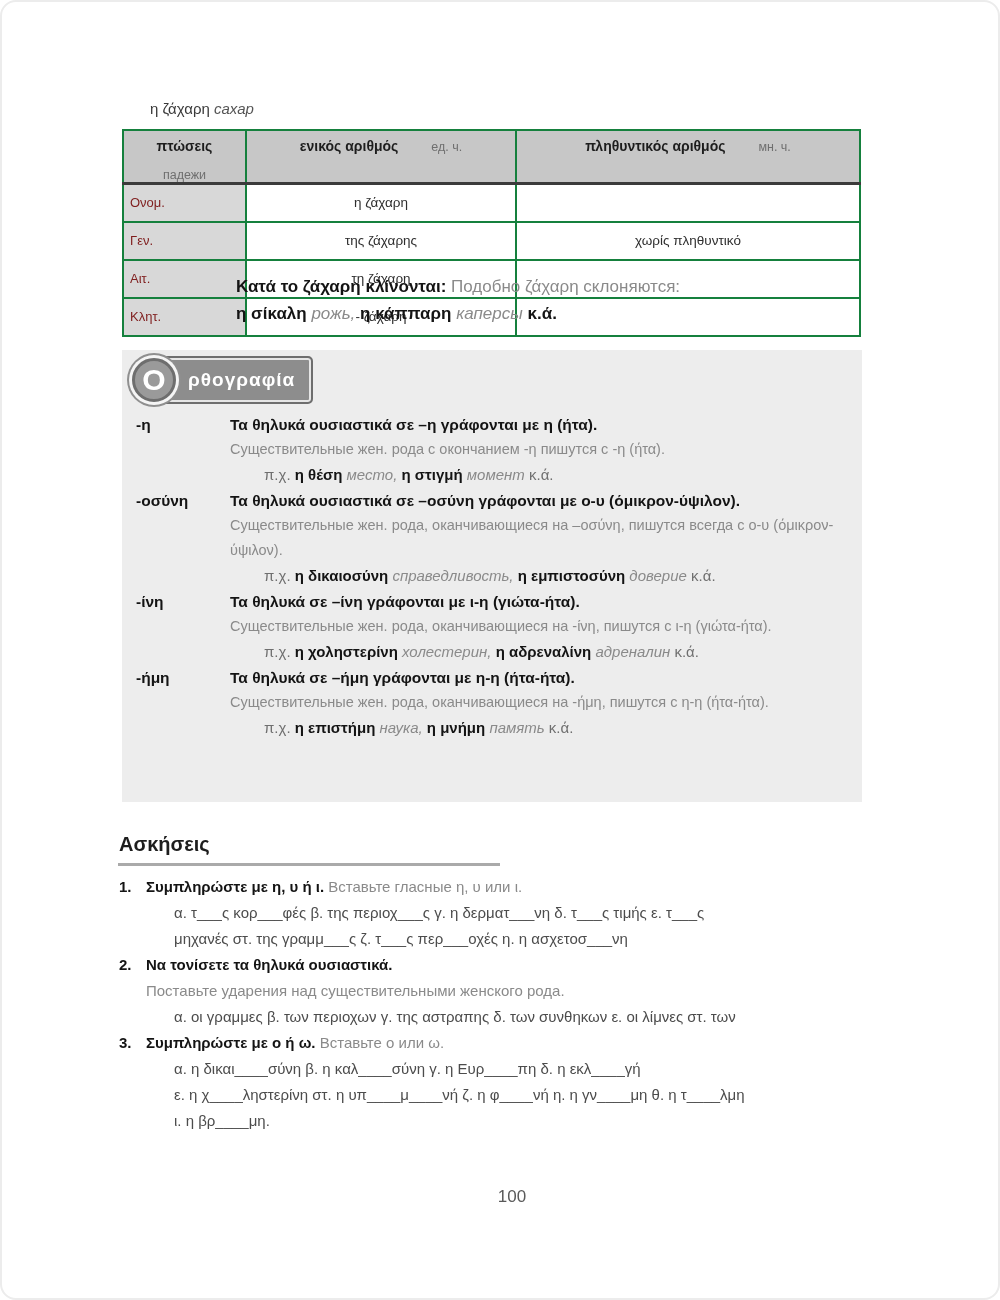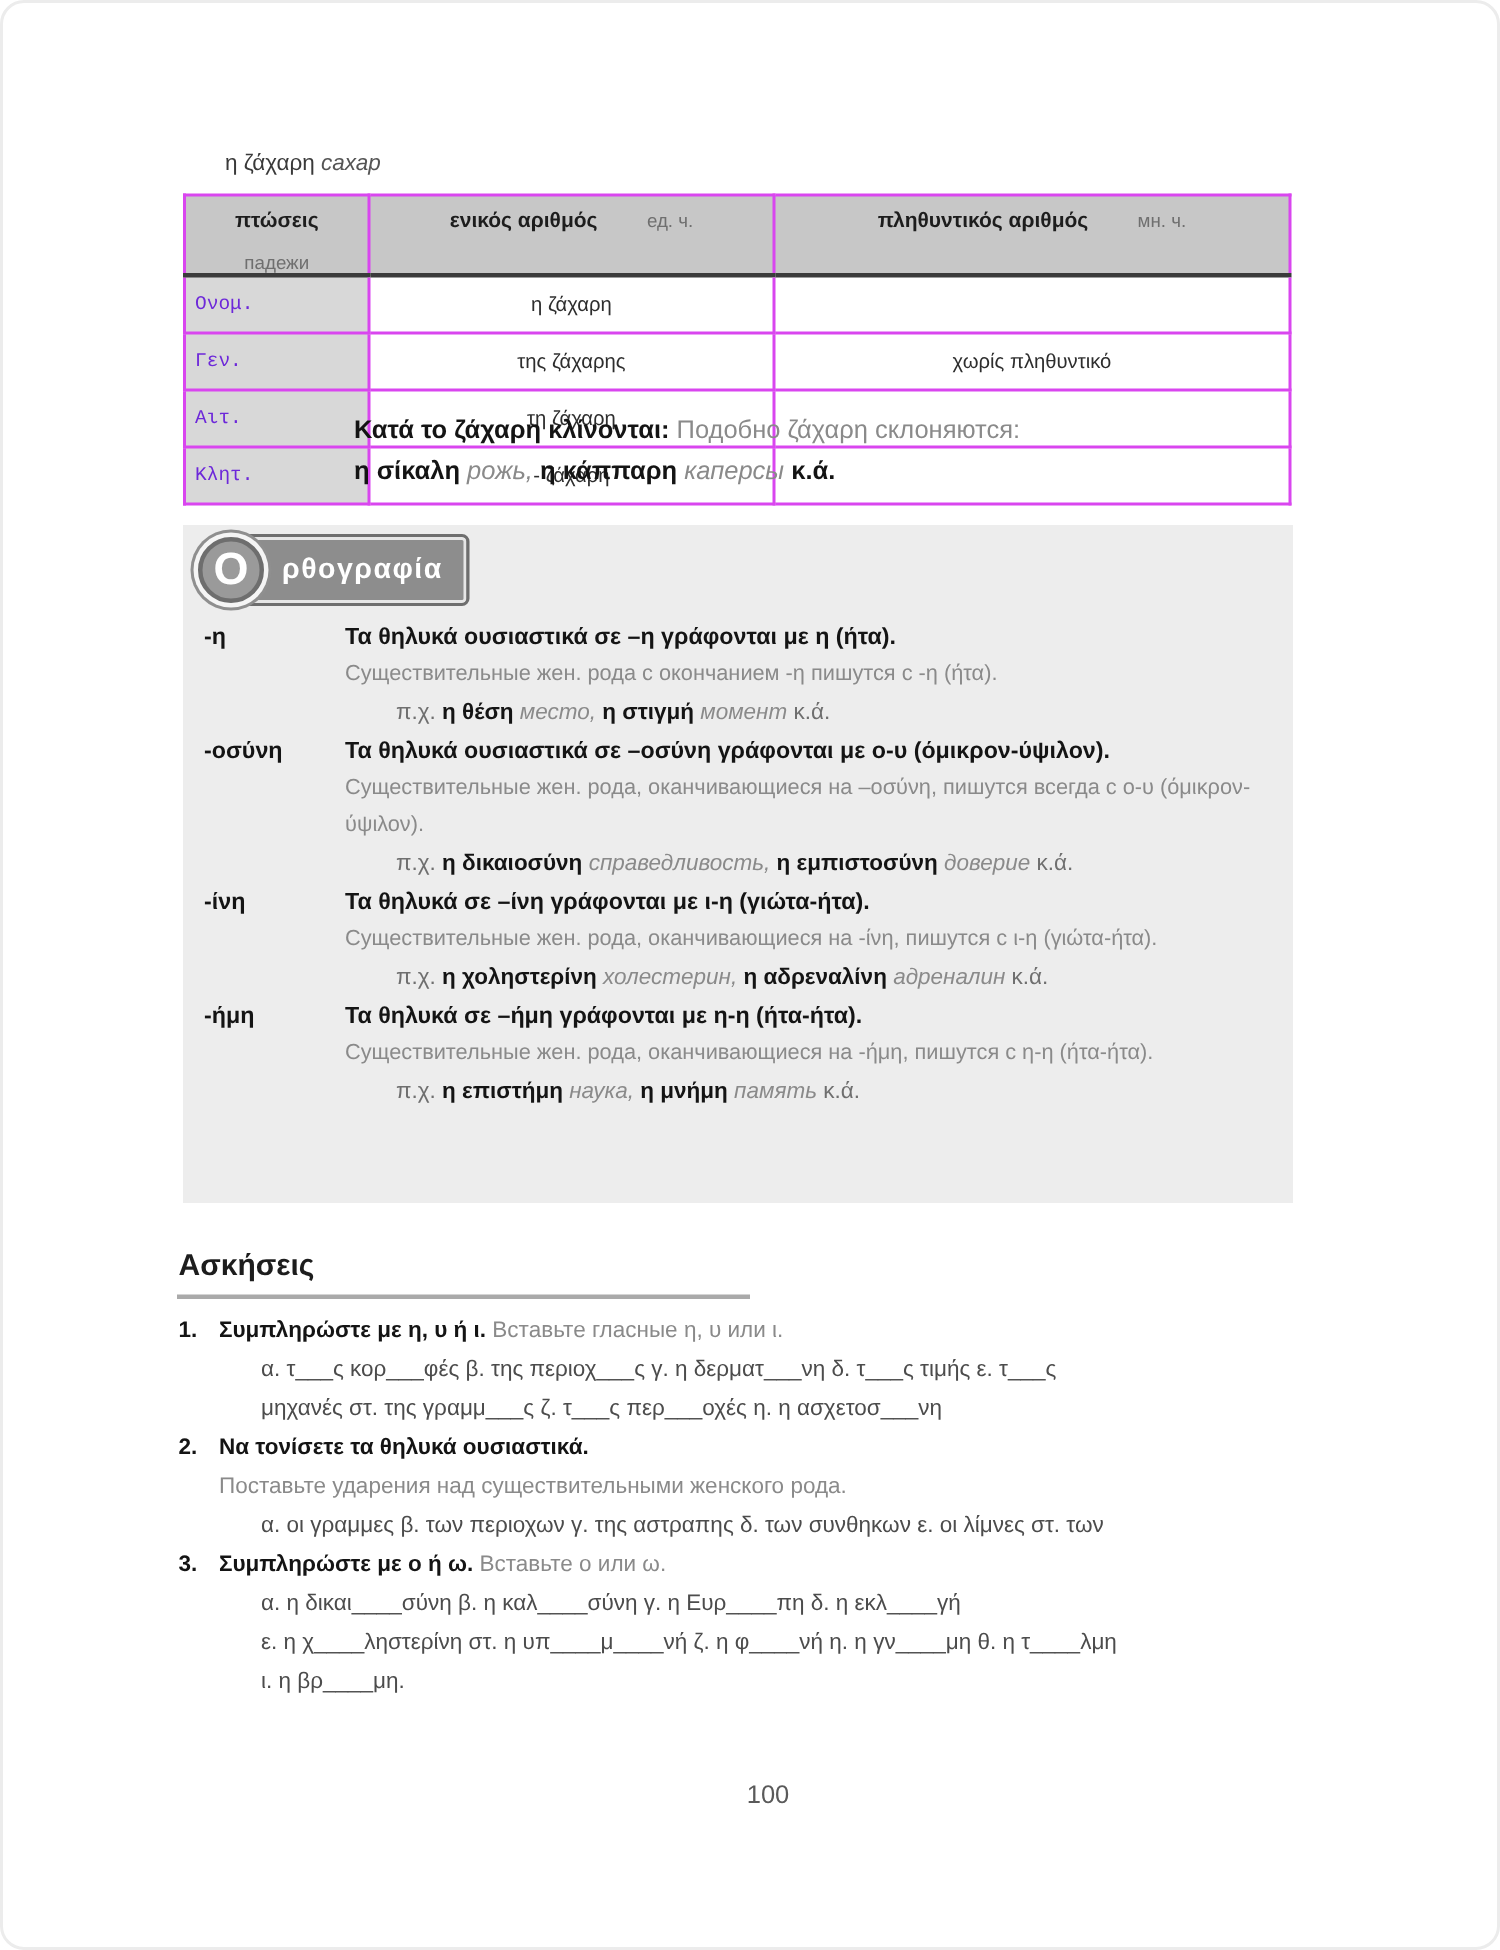--- a/index.html
+++ b/index.html
@@ -17,30 +17,30 @@
 
   
   .caption { position: absolute; left: 148px; top: 98px; font-size: 15px; color: #3a3a3a; }
   .caption .ru { font-style: italic; color: #555; }
 
   
   table.decl {
     position: absolute; left: 120px; top: 127px;
     border-collapse: collapse; table-layout: fixed; width: 737px;
   }
-  table.decl td, table.decl th { border: 2px solid #d946ef; font-weight: normal; }
+  table.decl td, table.decl th { border: 2px solid #15803d; font-weight: normal; }
   table.decl th { background: #c7c7c7; border-bottom: 3px solid #3b3b3b; }
   .col-case { width: 123px; }
   .col-sing { width: 270px; }
   .col-plur { width: 344px; }
   th.hdr { height: 49px; text-align: center; vertical-align: top; padding-top: 7px; font-size: 14px; }
   th.hdr .gk { font-weight: bold; color: #1d1d1d; }
   th.hdr .ru { color: #6f6f6f; font-size: 12.5px; margin-left: 29px; }
   th.hdr .sub { display:block; font-weight: normal; color:#6f6f6f; font-size: 12.5px; margin-top: 14px; }
-  td.case { background: #d8d8d8; height: 38px; padding-left: 6px; font-size: 13px; color: #6d28d9; font-family: Liberation Mono, monospace; }
+  td.case { background: #d8d8d8; height: 38px; padding-left: 6px; font-size: 13px; color: #7f1d1d; }
   td.val { text-align: center; font-size: 13.5px; color: #2e2e2e; height: 21px; }
 
   
   .note { position: absolute; left: 234px; top: 271px; font-size: 17px; line-height: 27px; }
   .b { font-weight: bold; color: #141414; }
   .ru-plain { color: #8a8a8a; }
   .ru-it { font-style: italic; color: #8a8a8a; }
 
   
   .ortho-panel {

